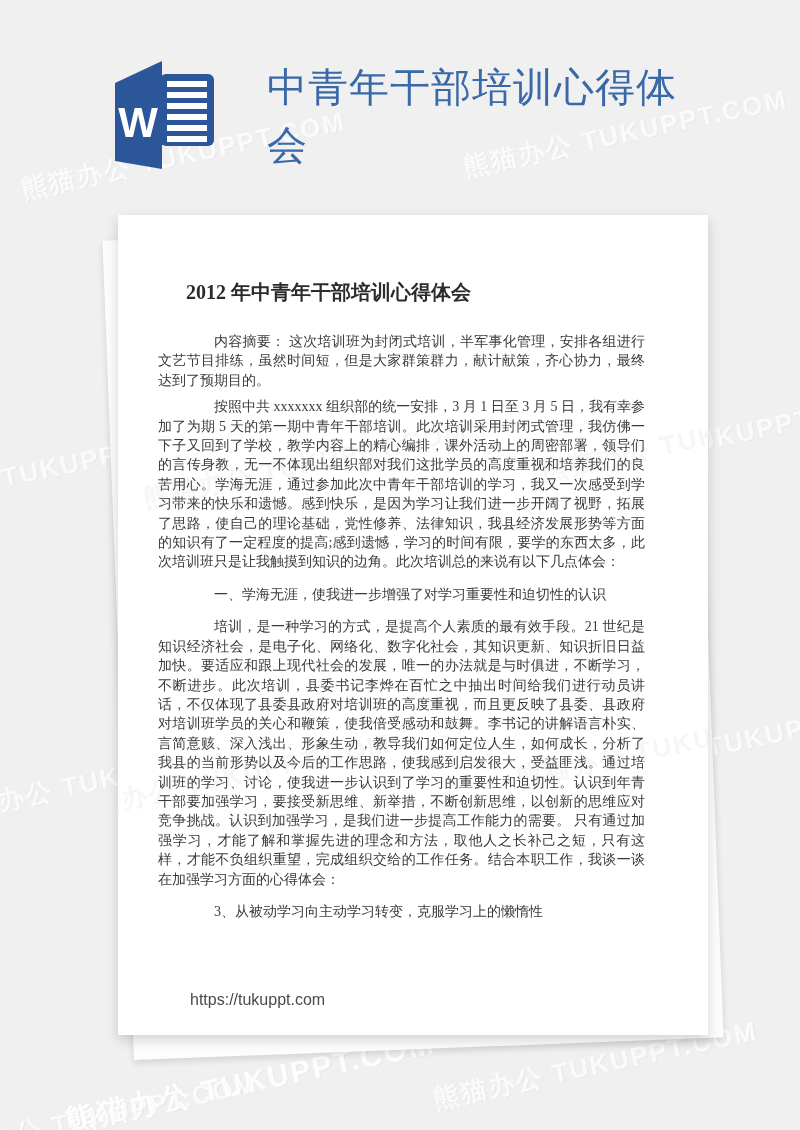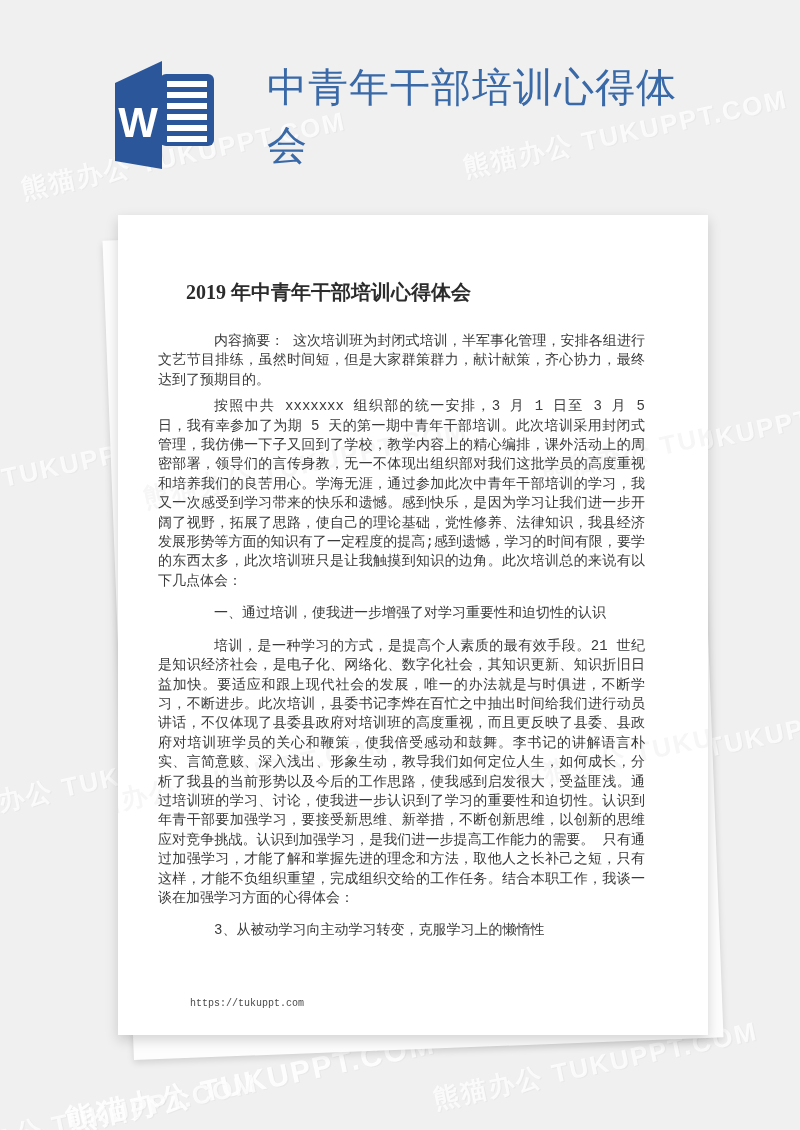--- a/index.html
+++ b/index.html
@@ -76,32 +76,32 @@
   .pwm:nth-of-type(2){left:420px;top:205px;}
   .pwm:nth-of-type(3){left:-55px;top:545px;}
   .pwm:nth-of-type(4){left:395px;top:512px;}
 
   .doc-title{
     font-family:"Liberation Serif","DejaVu Serif",serif;
     font-size:20px;font-weight:bold;color:#2b2b2b;
     margin:0 0 26px 28px;
   }
   .para{
-    font-family:Liberation Mono, monospace;
+    font-family:Liberation Serif, serif;
     font-size:14px;line-height:19.4px;
     color:#3a3a3a;
     text-align:justify;
     text-indent:4em;
     margin:7px 0;
   }
   .para.heading{margin:13px 0;}
   .footer-url{
     position:absolute;left:72px;bottom:26px;
-    font-family:Liberation Mono, monospace;
-    font-size:10px;color:#4a4a4a;
+    font-family:Liberation Sans, sans-serif;
+    font-size:16px;color:#4a4a4a;
   }
 </style>
 </head>
 <body>
 
 <div>
 
   <div>
     <span class="wm">熊猫办公 TUKUPPT.COM</span>
     <span class="wm">熊猫办公 TUKUPPT.COM</span>
@@ -132,24 +132,24 @@
   </div>
 
   <div class="back-page"></div>
 
   <div class="page">
     <span class="pwm">熊猫办公 TUKUPPT.COM</span>
     <span class="pwm">熊猫办公 TUKUPPT.COM</span>
     <span class="pwm">熊猫办公 TUKUPPT.COM</span>
     <span class="pwm">熊猫办公 TUKUPPT.COM</span>
 
-    <h2 class="doc-title">2019 年中青年干部培训心得体会</h2>
+    <h2 class="doc-title">2012 年中青年干部培训心得体会</h2>
 
     <p class="para">内容摘要： 这次培训班为封闭式培训，半军事化管理，安排各组进行文艺节目排练，虽然时间短，但是大家群策群力，献计献策，齐心协力，最终达到了预期目的。</p>
     <p class="para">按照中共 xxxxxxx 组织部的统一安排，3 月 1 日至 3 月 5 日，我有幸参加了为期 5 天的第一期中青年干部培训。此次培训采用封闭式管理，我仿佛一下子又回到了学校，教学内容上的精心编排，课外活动上的周密部署，领导们的言传身教，无一不体现出组织部对我们这批学员的高度重视和培养我们的良苦用心。学海无涯，通过参加此次中青年干部培训的学习，我又一次感受到学习带来的快乐和遗憾。感到快乐，是因为学习让我们进一步开阔了视野，拓展了思路，使自己的理论基础，党性修养、法律知识，我县经济发展形势等方面的知识有了一定程度的提高;感到遗憾，学习的时间有限，要学的东西太多，此次培训班只是让我触摸到知识的边角。此次培训总的来说有以下几点体会：</p>
-    <p class="para heading">一、通过培训，使我进一步增强了对学习重要性和迫切性的认识</p>
+    <p class="para heading">一、学海无涯，使我进一步增强了对学习重要性和迫切性的认识</p>
     <p class="para">培训，是一种学习的方式，是提高个人素质的最有效手段。21 世纪是知识经济社会，是电子化、网络化、数字化社会，其知识更新、知识折旧日益加快。要适应和跟上现代社会的发展，唯一的办法就是与时俱进，不断学习，不断进步。此次培训，县委书记李烨在百忙之中抽出时间给我们进行动员讲话，不仅体现了县委县政府对培训班的高度重视，而且更反映了县委、县政府对培训班学员的关心和鞭策，使我倍受感动和鼓舞。李书记的讲解语言朴实、言简意赅、深入浅出、形象生动，教导我们如何定位人生，如何成长，分析了我县的当前形势以及今后的工作思路，使我感到启发很大，受益匪浅。通过培训班的学习、讨论，使我进一步认识到了学习的重要性和迫切性。认识到年青干部要加强学习，要接受新思维、新举措，不断创新思维，以创新的思维应对竞争挑战。认识到加强学习，是我们进一步提高工作能力的需要。 只有通过加强学习，才能了解和掌握先进的理念和方法，取他人之长补己之短，只有这样，才能不负组织重望，完成组织交给的工作任务。结合本职工作，我谈一谈在加强学习方面的心得体会：</p>
     <p class="para heading">3、从被动学习向主动学习转变，克服学习上的懒惰性</p>
 
     <div class="footer-url">https://tukuppt.com</div>
   </div>
 
 </div>
 
 </body></html>

